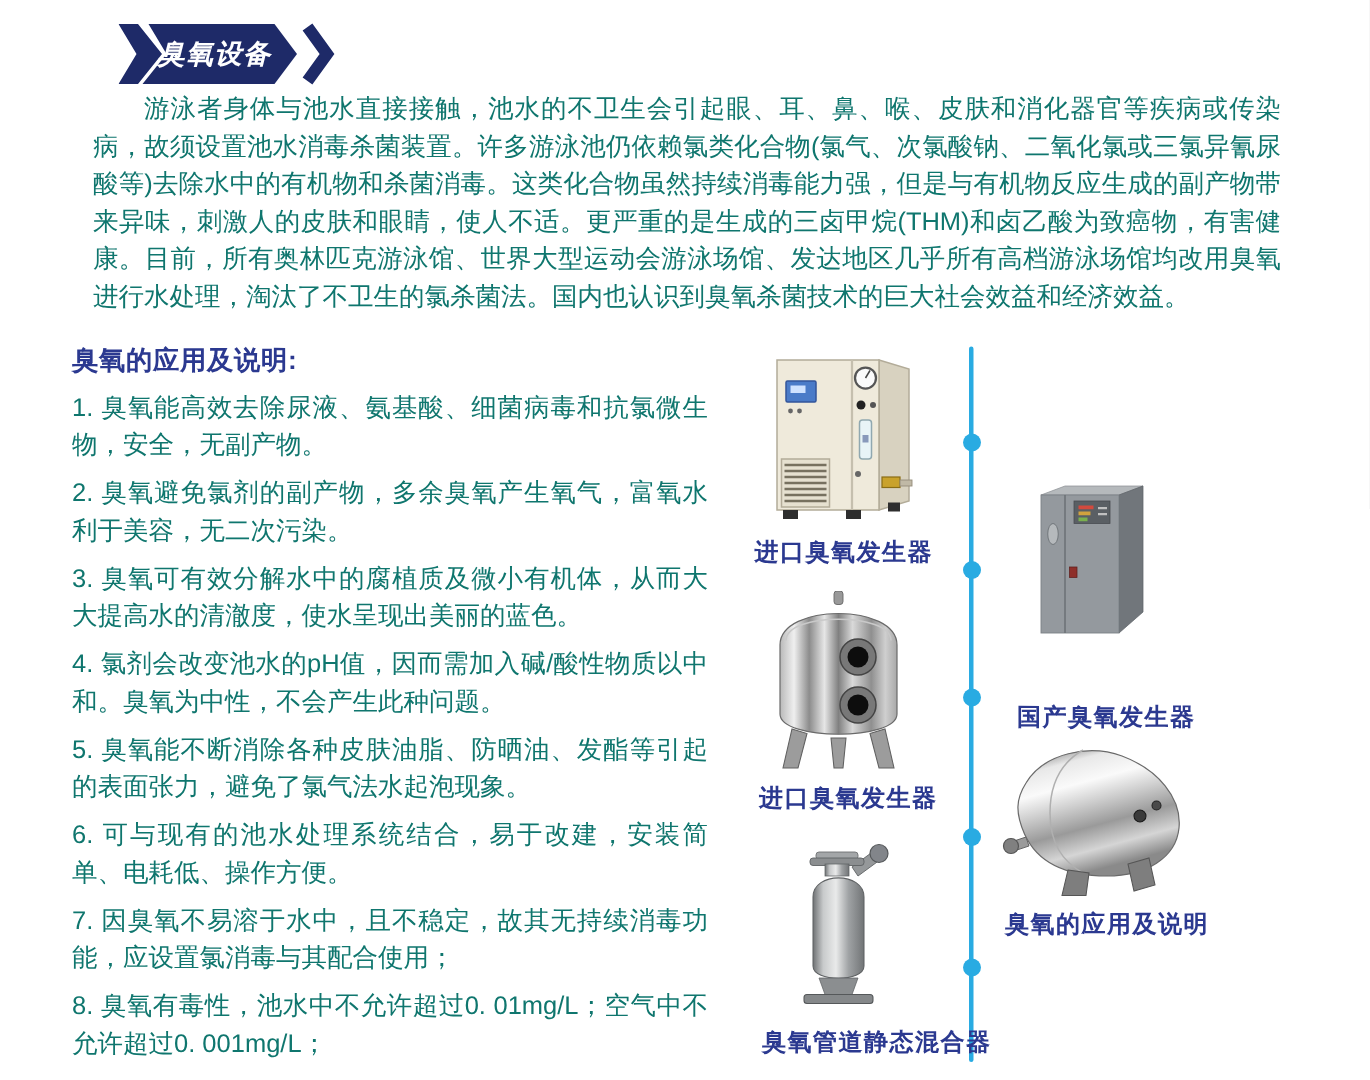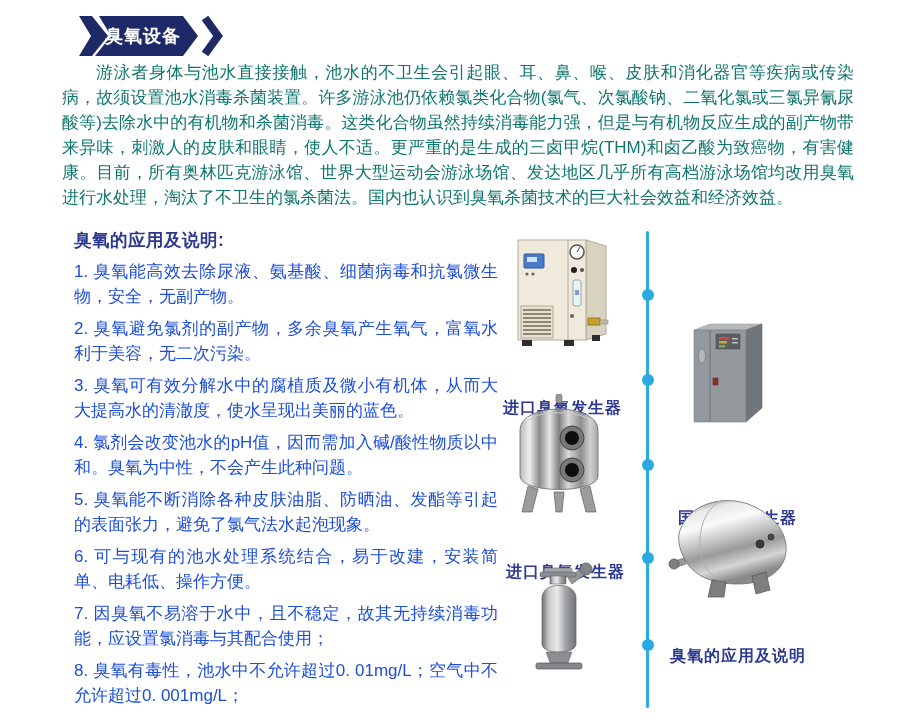--- a/index.html
+++ b/index.html
@@ -2,51 +2,51 @@
 <html><head>
 <meta charset="utf-8">
 <style>
   html,body{margin:0;padding:0;background:#f2f2f2;}
   .page{
     position:relative;width:913px;height:720px;background:#ffffff;
     font-family:"Liberation Sans","DejaVu Sans",sans-serif;overflow:hidden;
     margin:0 auto;
   }
   
-  .banner{position:absolute;left:79px;top:14px;width:150px;height:45px;}
+  .banner{position:absolute;left:79px;top:14px;width:150px;height:45px;font-style:italic;}
   .banner svg{position:absolute;left:0;top:0;}
   .banner .label{
     position:absolute;left:23px;top:0;width:82px;height:44px;
     display:flex;align-items:center;justify-content:center;
     color:#ffffff;font-weight:bold;font-size:18px;letter-spacing:1px;
   }
   
   .intro{
     position:absolute;left:62px;top:60px;width:792px;
     font-size:17px;line-height:25px;color:#0f766e;
     text-align:justify;text-indent:2em;margin:0;
   }
   
-  .apps{position:absolute;left:74px;top:228px;width:424px;}
+  .apps{position:absolute;left:48px;top:228px;width:424px;}
   .apps h2{
     margin:0;font-size:17.5px;font-weight:bold;color:#2b3990;letter-spacing:.5px;
   }
   .apps p{
-    margin:7px 0 0 0;font-size:17px;line-height:25px;color:#1d4ed8;text-align:justify;
+    margin:7px 0 0 0;font-size:17px;line-height:25px;color:#0f766e;text-align:justify;
   }
   
   .vline{position:absolute;left:646px;top:231px;width:3px;height:477px;
     background:#29abe2;border-radius:2px;}
   .dot{position:absolute;left:642px;width:12px;height:12px;border-radius:50%;
     background:#29abe2;}
   
   .product-img{position:absolute;}
   .caption{
     position:absolute;color:#2b3990;font-weight:bold;font-size:16px;
-    letter-spacing:1px;white-space:nowrap;margin-top:40px;
+    letter-spacing:1px;white-space:nowrap;
   }
 </style>
 </head>
 <body>
 
 <div class="page">
 
   <div class="banner">
     <svg width="150" height="45" viewBox="0 0 150 45">
       <polygon points="0,2 13,2 29,22 13,42 0,42 12,22" fill="#1e2a68"></polygon>

